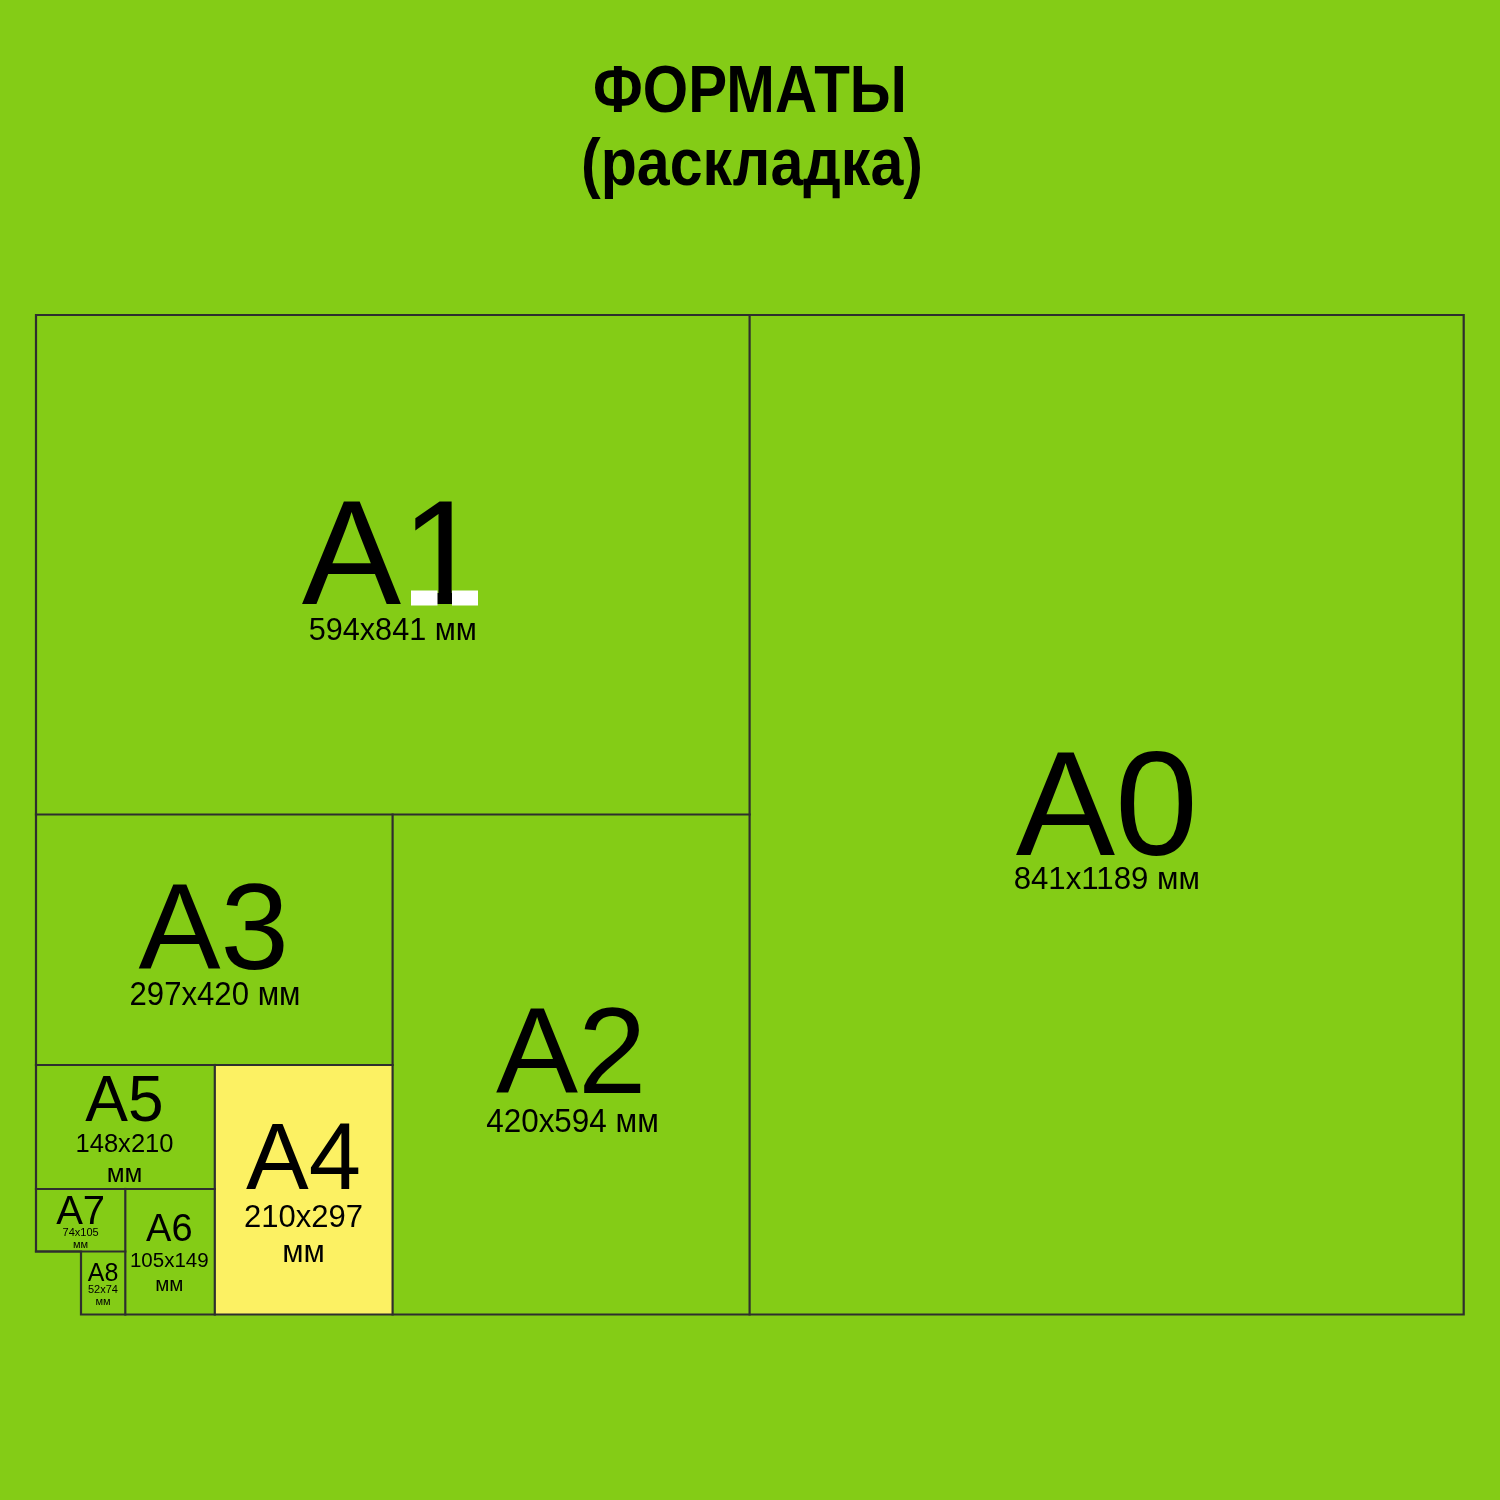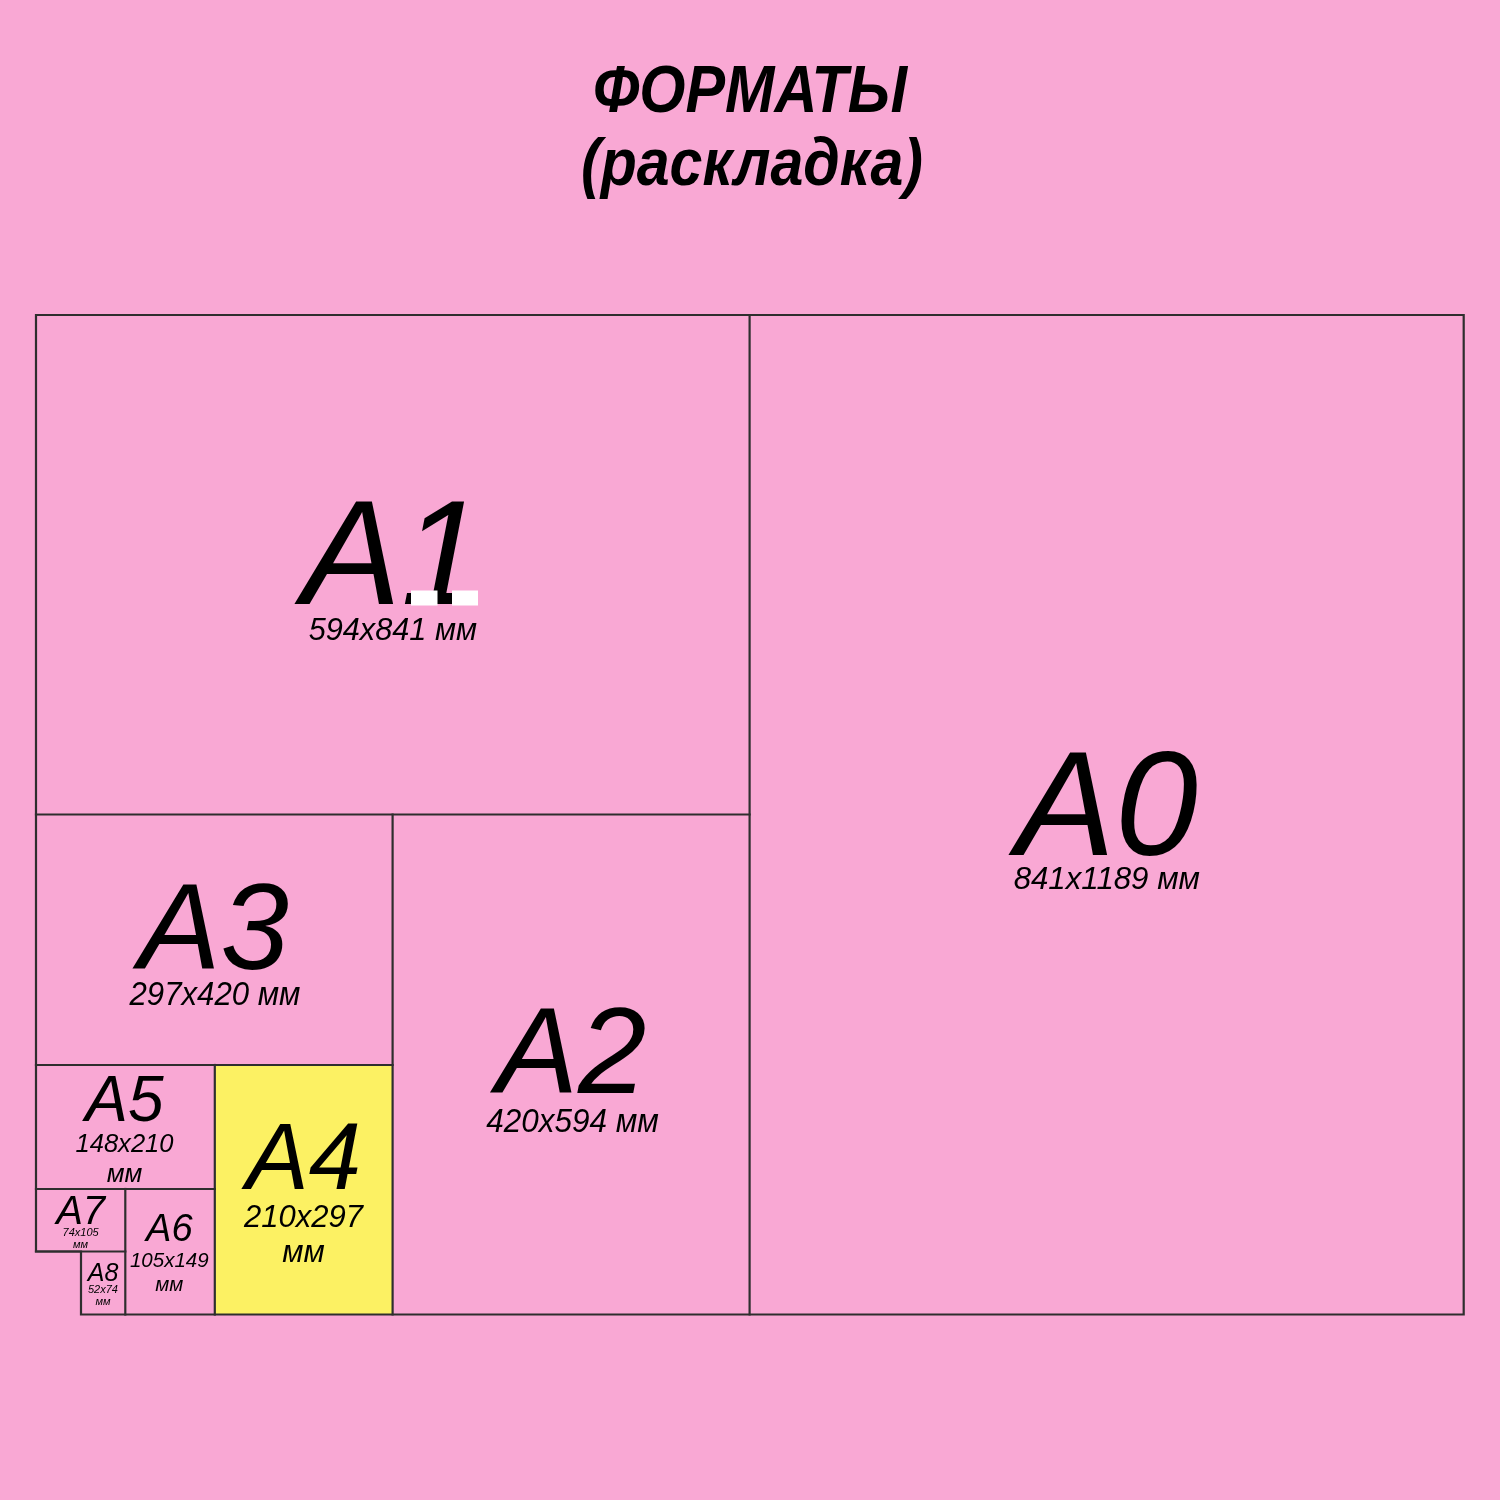--- a/index.html
+++ b/index.html
@@ -1,16 +1,16 @@
 <!DOCTYPE html>
 <html><head>
 <meta charset="utf-8">
 <style>
   html,body{margin:0;padding:0;background:#ffffff;}
-  .page{position:relative;width:1500px;height:1500px;background:#f9a8d4;overflow:hidden;font-style:italic;}
+  .page{position:relative;width:1500px;height:1500px;background:#84cc16;overflow:hidden;}
   svg{position:absolute;left:0;top:0;}
   text{font-family:"Liberation Sans", sans-serif;fill:#000000;}
 </style>
 </head>
 <body>
 <div class="page">
 <svg width="1500" height="1500" viewBox="0 0 1500 1500">
 
   <rect x="214" y="1064" width="179" height="251" fill="#fcf163"></rect>
   <g stroke="#2e2e2e" stroke-width="2.2" fill="none" stroke-linecap="square">

